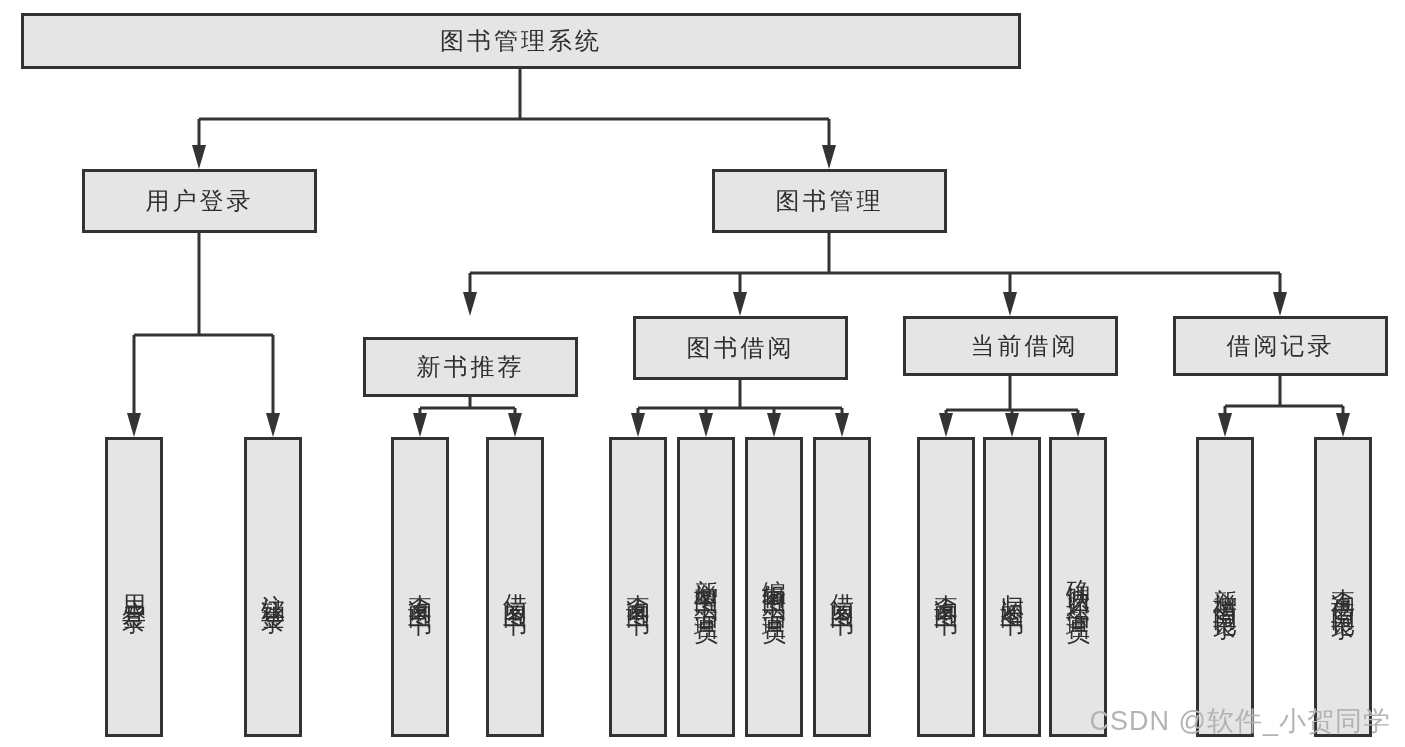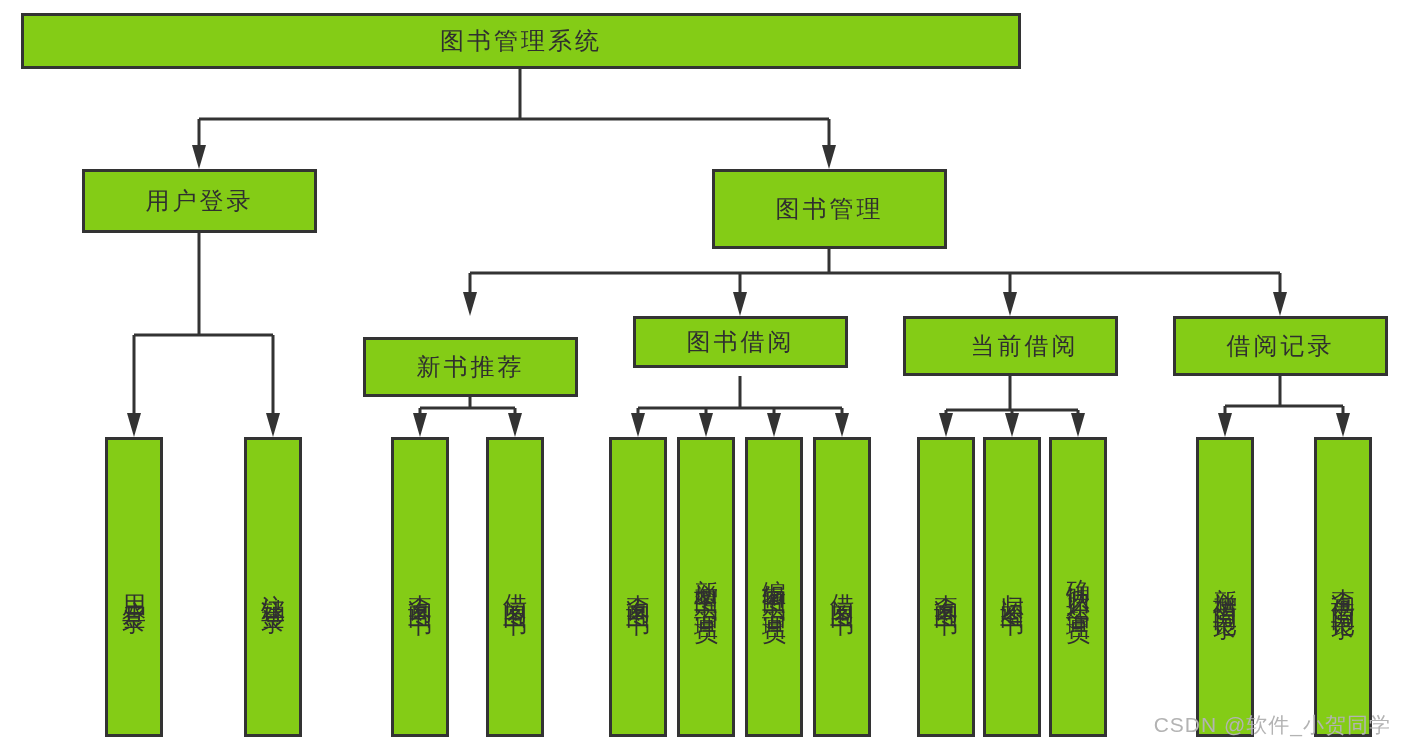--- a/index.html
+++ b/index.html
@@ -14,21 +14,21 @@
   }
   svg.connectors {
     position: absolute;
     left: 0; top: 0;
     width: 1405px; height: 747px;
     z-index: 0;
   }
   .node {
     position: absolute;
     box-sizing: border-box;
-    background: #84cc16;
+    background: #e5e5e5;
     border: 3px solid #333333;
     display: flex;
     align-items: center;
     justify-content: center;
     z-index: 1;
   }
   .node .hlabel {
     font-size: 24px;
     letter-spacing: 3px;
     white-space: nowrap;
@@ -39,24 +39,24 @@
     text-orientation: mixed;
     font-size: 24px;
     letter-spacing: 6px;
     line-height: 1;
     color: #2f2f2f;
   }
   
   .n-root  { left: 21px;   top: 13px;  width: 1000px; height: 56px; }
   
   .n-l2a   { left: 82px;   top: 169px; width: 235px;  height: 64px; }
-  .n-l2b   { left: 712px;  top: 169px; width: 235px;  height: 80px; }
+  .n-l2b   { left: 712px;  top: 169px; width: 235px;  height: 64px; }
   
   .n-l3a   { left: 363px;  top: 316px; width: 215px;  height: 60px; margin-top: 21px; }
-  .n-l3b   { left: 633px;  top: 316px; width: 215px;  height: 52px; }
+  .n-l3b   { left: 633px;  top: 316px; width: 215px;  height: 64px; }
   .n-l3c   { left: 903px;  top: 316px; width: 215px;  height: 60px; padding-left: 28px; }
   .n-l3d   { left: 1173px; top: 316px; width: 215px;  height: 60px; }
   
   .leaf    { top: 437px; width: 58px; height: 300px; }
   .lf-1a { left: 105px; }
   .lf-1b { left: 244px; }
   .lf-2a { left: 391px; }
   .lf-2b { left: 486px; }
   .lf-3a { left: 609px; }
   .lf-3b { left: 677px; }
@@ -64,21 +64,21 @@
   .lf-3d { left: 813px; }
   .lf-4a { left: 917px; }
   .lf-4b { left: 983px; }
   .lf-4c { left: 1049px; }
   .lf-5a { left: 1196px; }
   .lf-5b { left: 1314px; }
   .watermark {
     position: absolute;
     right: 14px;
     bottom: 8px;
-    font-size: 21px;
+    font-size: 27px;
     color: #b3b3b3;
     letter-spacing: 1px;
     z-index: 2;
     white-space: nowrap;
   }
 </style>
 </head>
 <body>
 
 <div class="canvas">

